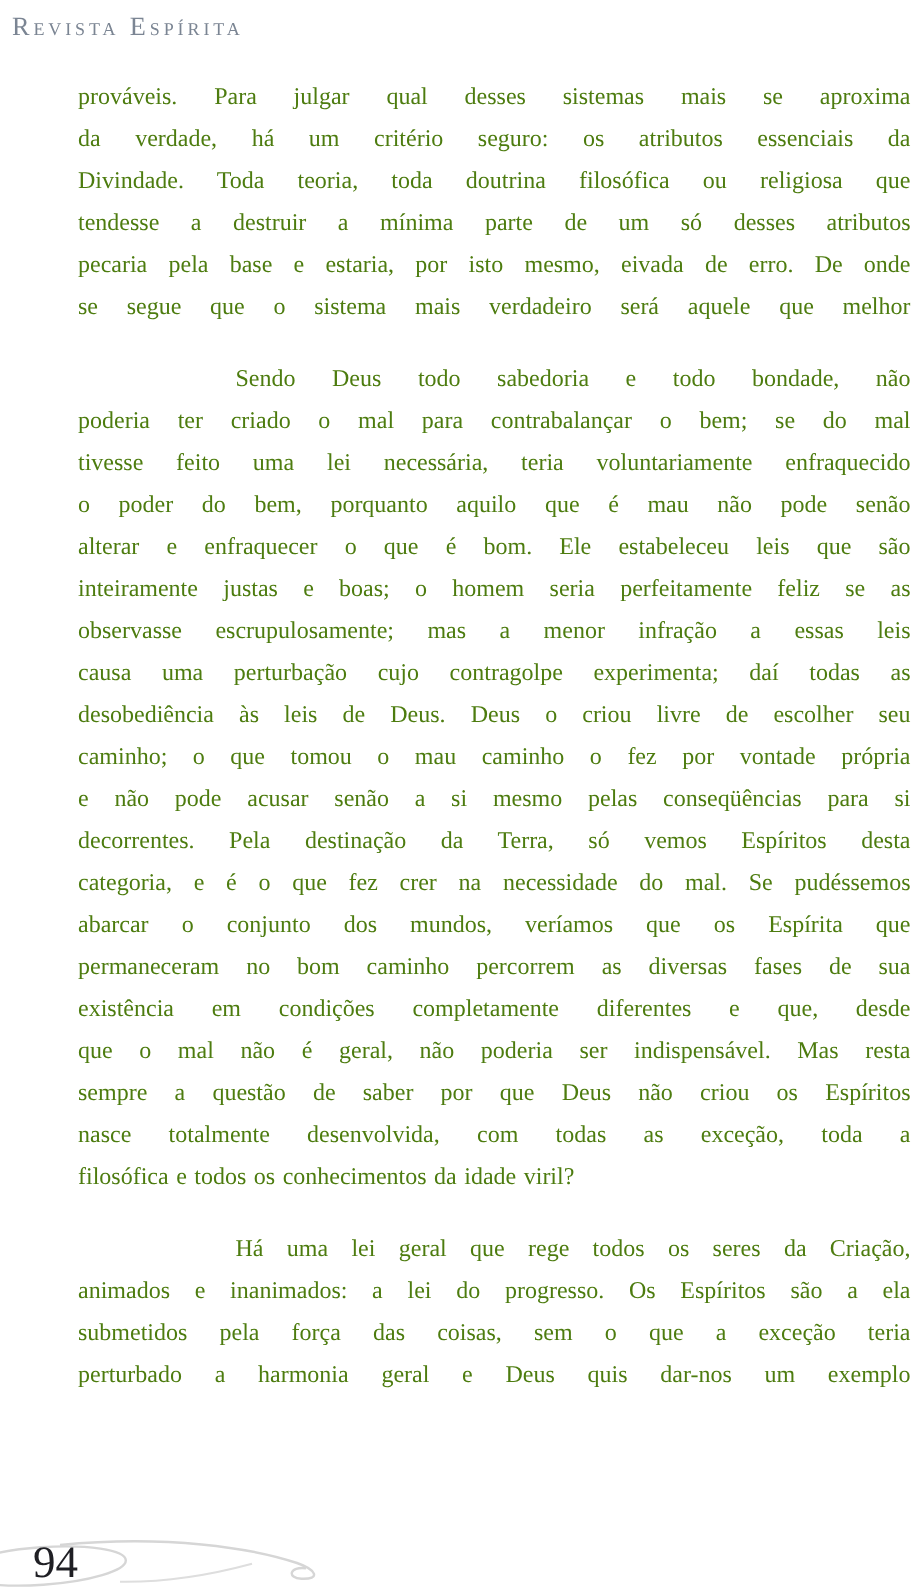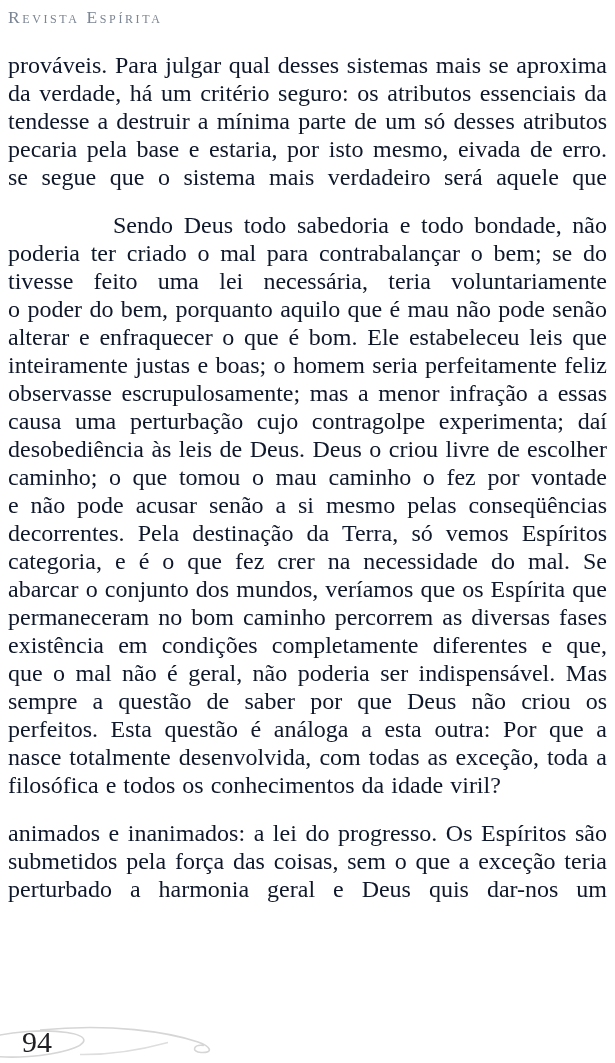--- a/index.html
+++ b/index.html
@@ -23,28 +23,29 @@
   }
   .body-text {
     position: absolute;
     top: 51px;
     left: 8px;
     width: 599px;
   }
   .para { margin: 0; }
   .para + .para { margin-top: 20px; }
   .ln {
-    font-size: 24px;
+    font-size: 16px;
     line-height: 28px;
     height: 28px;
     overflow: hidden;
-    color: #0f172a;
+    color: #4d7c0f;
     text-align: justify;
     text-align-last: justify;
     word-spacing: 1px;
+    margin-left: 44px;
   }
   .ln.end { text-align-last: left; }
   .ln.ind { padding-left: 105px; }
   .flourish {
     position: absolute;
     left: -4px;
     top: 1018px;
   }
   .page-number {
     position: absolute;
@@ -60,20 +61,21 @@
 
 <div class="page">
 
   <div class="running-header">Revista Espírita</div>
 
   <div class="body-text">
 
     <div class="para">
       <div class="ln">prováveis. Para julgar qual desses sistemas mais se aproxima</div>
       <div class="ln">da verdade, há um critério seguro: os atributos essenciais da</div>
+      <div class="ln">Divindade. Toda teoria, toda doutrina filosófica ou religiosa que</div>
       <div class="ln">tendesse a destruir a mínima parte de um só desses atributos</div>
       <div class="ln">pecaria pela base e estaria, por isto mesmo, eivada de erro. De onde</div>
       <div class="ln">se segue que o sistema mais verdadeiro será aquele que melhor</div>
     </div>
 
     <div class="para">
       <div class="ln ind">Sendo Deus todo sabedoria e todo bondade, não</div>
       <div class="ln">poderia ter criado o mal para contrabalançar o bem; se do mal</div>
       <div class="ln">tivesse feito uma lei necessária, teria voluntariamente enfraquecido</div>
       <div class="ln">o poder do bem, porquanto aquilo que é mau não pode senão</div>
@@ -84,26 +86,26 @@
       <div class="ln">desobediência às leis de Deus. Deus o criou livre de escolher seu</div>
       <div class="ln">caminho; o que tomou o mau caminho o fez por vontade própria</div>
       <div class="ln">e não pode acusar senão a si mesmo pelas conseqüências para si</div>
       <div class="ln">decorrentes. Pela destinação da Terra, só vemos Espíritos desta</div>
       <div class="ln">categoria, e é o que fez crer na necessidade do mal. Se pudéssemos</div>
       <div class="ln">abarcar o conjunto dos mundos, veríamos que os Espírita que</div>
       <div class="ln">permaneceram no bom caminho percorrem as diversas fases de sua</div>
       <div class="ln">existência em condições completamente diferentes e que, desde</div>
       <div class="ln">que o mal não é geral, não poderia ser indispensável. Mas resta</div>
       <div class="ln">sempre a questão de saber por que Deus não criou os Espíritos</div>
-      <div class="ln">perfeitos. Esta questão é análoga a esta outra: Por que a criança não</div>
       <div class="ln">nasce totalmente desenvolvida, com todas as exceção, toda a</div>
       <div class="ln end">filosófica e todos os conhecimentos da idade viril?</div>
     </div>
 
     <div class="para">
+      <div class="ln ind">Há uma lei geral que rege todos os seres da Criação,</div>
       <div class="ln">animados e inanimados: a lei do progresso. Os Espíritos são a ela</div>
       <div class="ln">submetidos pela força das coisas, sem o que a exceção teria</div>
       <div class="ln">perturbado a harmonia geral e Deus quis dar-nos um exemplo</div>
     </div>
 
   </div>
 
   <svg class="flourish" width="250" height="45" viewBox="0 0 250 45" fill="none" xmlns="http://www.w3.org/2000/svg">
     <ellipse cx="32" cy="26" rx="56" ry="12.5" transform="rotate(-4 32 26)" stroke="#d6d6d6" stroke-width="1.6" fill="none"></ellipse>
     <path d="M 44 12 C 115 5 172 14 202 24 C 215 28.5 218 35 205 34.5 C 195 34 197 26 208 27.5" stroke="#d6d6d6" stroke-width="1.6" fill="none"></path>

